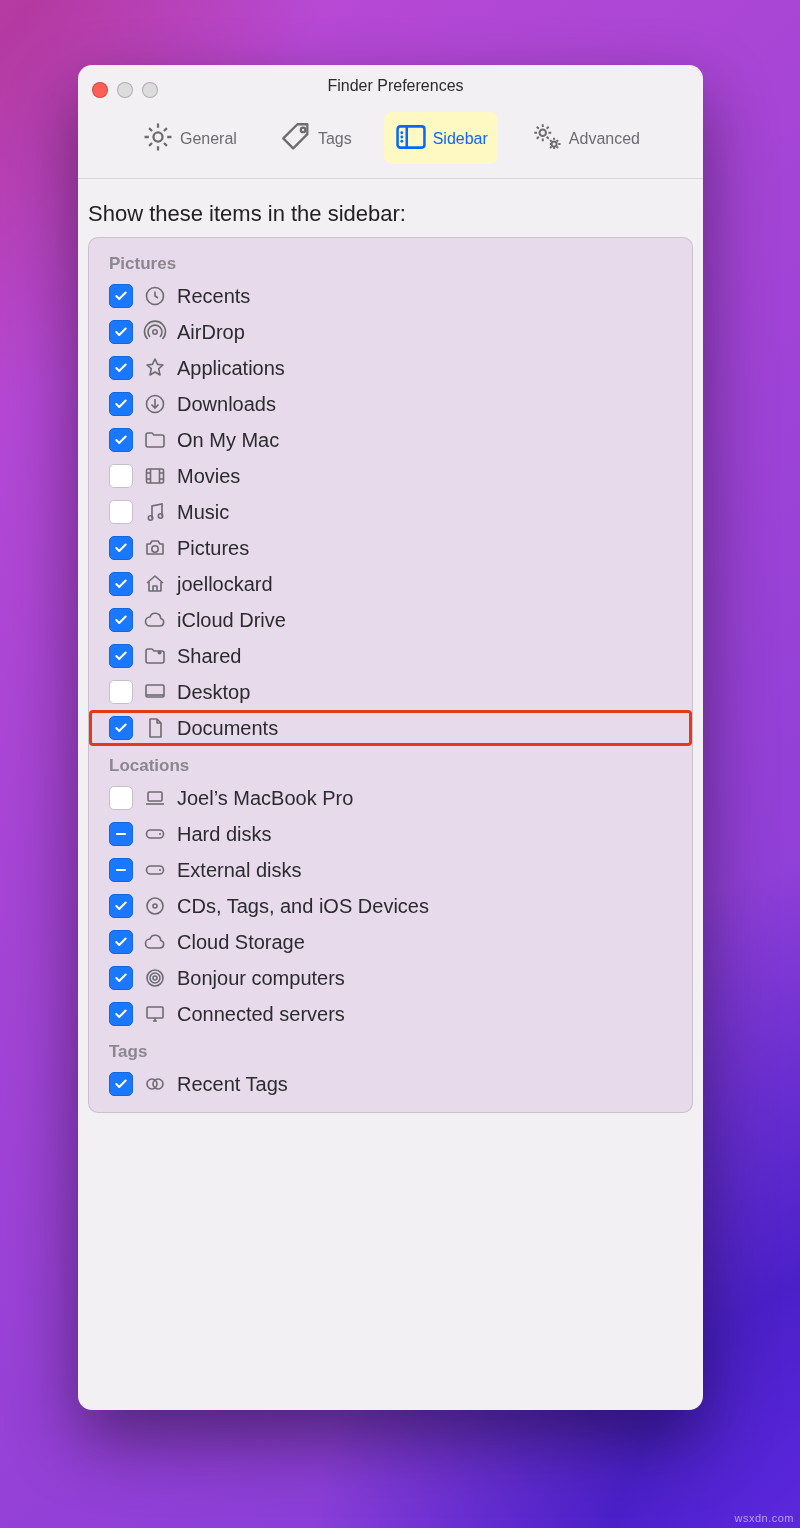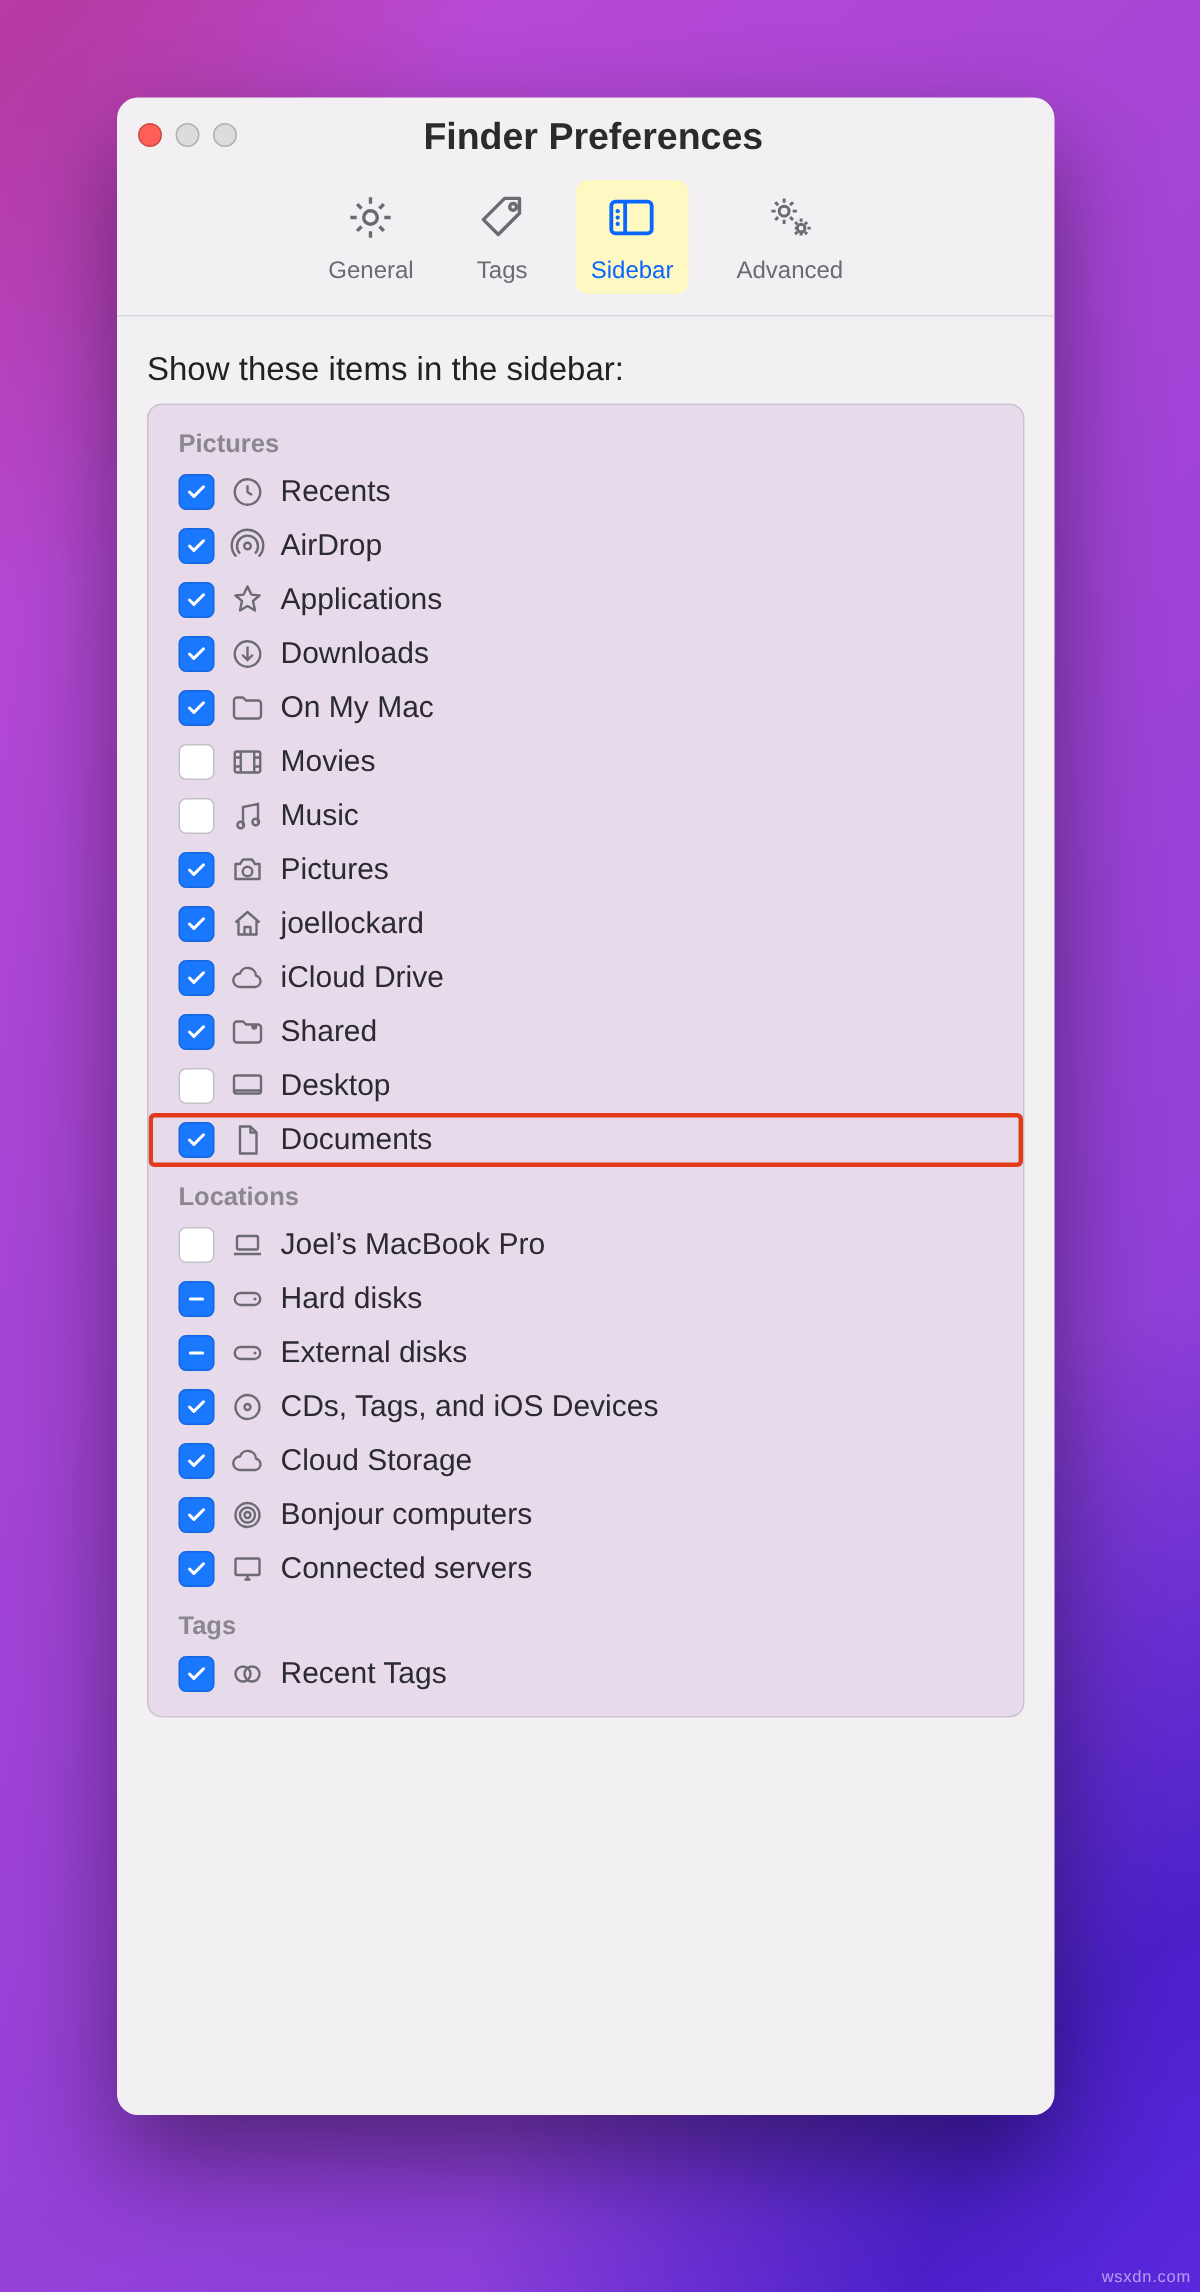--- a/index.html
+++ b/index.html
@@ -9,27 +9,27 @@
     radial-gradient(120% 90% at -20% -20%, #e14fb1 0%, #b43aa1 30%, transparent 55%),
     linear-gradient(135deg,#c04bd4 0%, #7d3bd9 100%);}
   .window{position:absolute;left:78px;top:65px;width:625px;height:1345px;
     background:#f2f0f2;border-radius:14px;box-shadow:0 30px 70px rgba(0,0,0,.45);
     overflow:hidden;display:flex;flex-direction:column}
   .titlebar{flex:0 0 auto;padding:14px 14px 0;display:flex;align-items:flex-start}
   .traffic{display:flex;gap:9px;padding-top:3px}
   .dot{width:14px;height:14px;border-radius:50%;border:1px solid rgba(0,0,0,.2)}
   .dot.red{background:#ff5f57}
   .dot.grey{background:#dcdcdc}
-  .title{flex:1;text-align:center;font-weight:700;font-size:25px;color:#2b2b2b;margin-top:-2px}
+  .title{flex:1;text-align:center;font-weight:400;font-size:16px;color:#2b2b2b;margin-top:-2px}
   .tabbar{display:flex;justify-content:center;gap:22px;margin:14px 0 8px}
-  .tab{display:flex;flex-direction:column;align-items:center;gap:5px;padding:8px 10px 6px;border-radius:8px;color:#6b6b70;font-size:16px}
+  .tab{display:flex;flex-direction:row;align-items:center;gap:5px;padding:8px 10px 6px;border-radius:8px;color:#6b6b70;font-size:16px}
   .tab.active{color:#0a66ff;background:#fef9c3}
   .tab svg{width:34px;height:34px}
   .toolrule{height:1px;background:#d8d6db;margin-top:6px}
-  .body{flex:1;padding:22px 20px 28px;overflow:hidden}
+  .body{flex:1;padding:22px 10px 28px;overflow:hidden}
   .prompt{font-size:22px;color:#222;margin:0 0 10px}
   .panel{background:rgba(190,140,210,.22);border:1px solid rgba(0,0,0,.12);border-radius:10px;padding:6px 0 10px}
   .group-label,.section-head{color:#8a8790;font-size:17px;font-weight:600;padding:10px 20px 4px}
   .row{display:flex;align-items:center;gap:10px;padding:6px 20px}
   .chk{width:22px;height:22px;border-radius:5px;flex:0 0 auto;display:flex;align-items:center;justify-content:center}
   .chk.c-check{background:#1a78ff;border:1px solid #1466e0}
   .chk.c-minus{background:#1a78ff;border:1px solid #1466e0}
   .chk.c-empty{background:#fff;border:1px solid #c4c2c7}
   .chk svg{width:14px;height:14px}
   .row-icon{width:24px;height:24px;flex:0 0 auto;display:flex;align-items:center;justify-content:center;color:#6d6b72}

